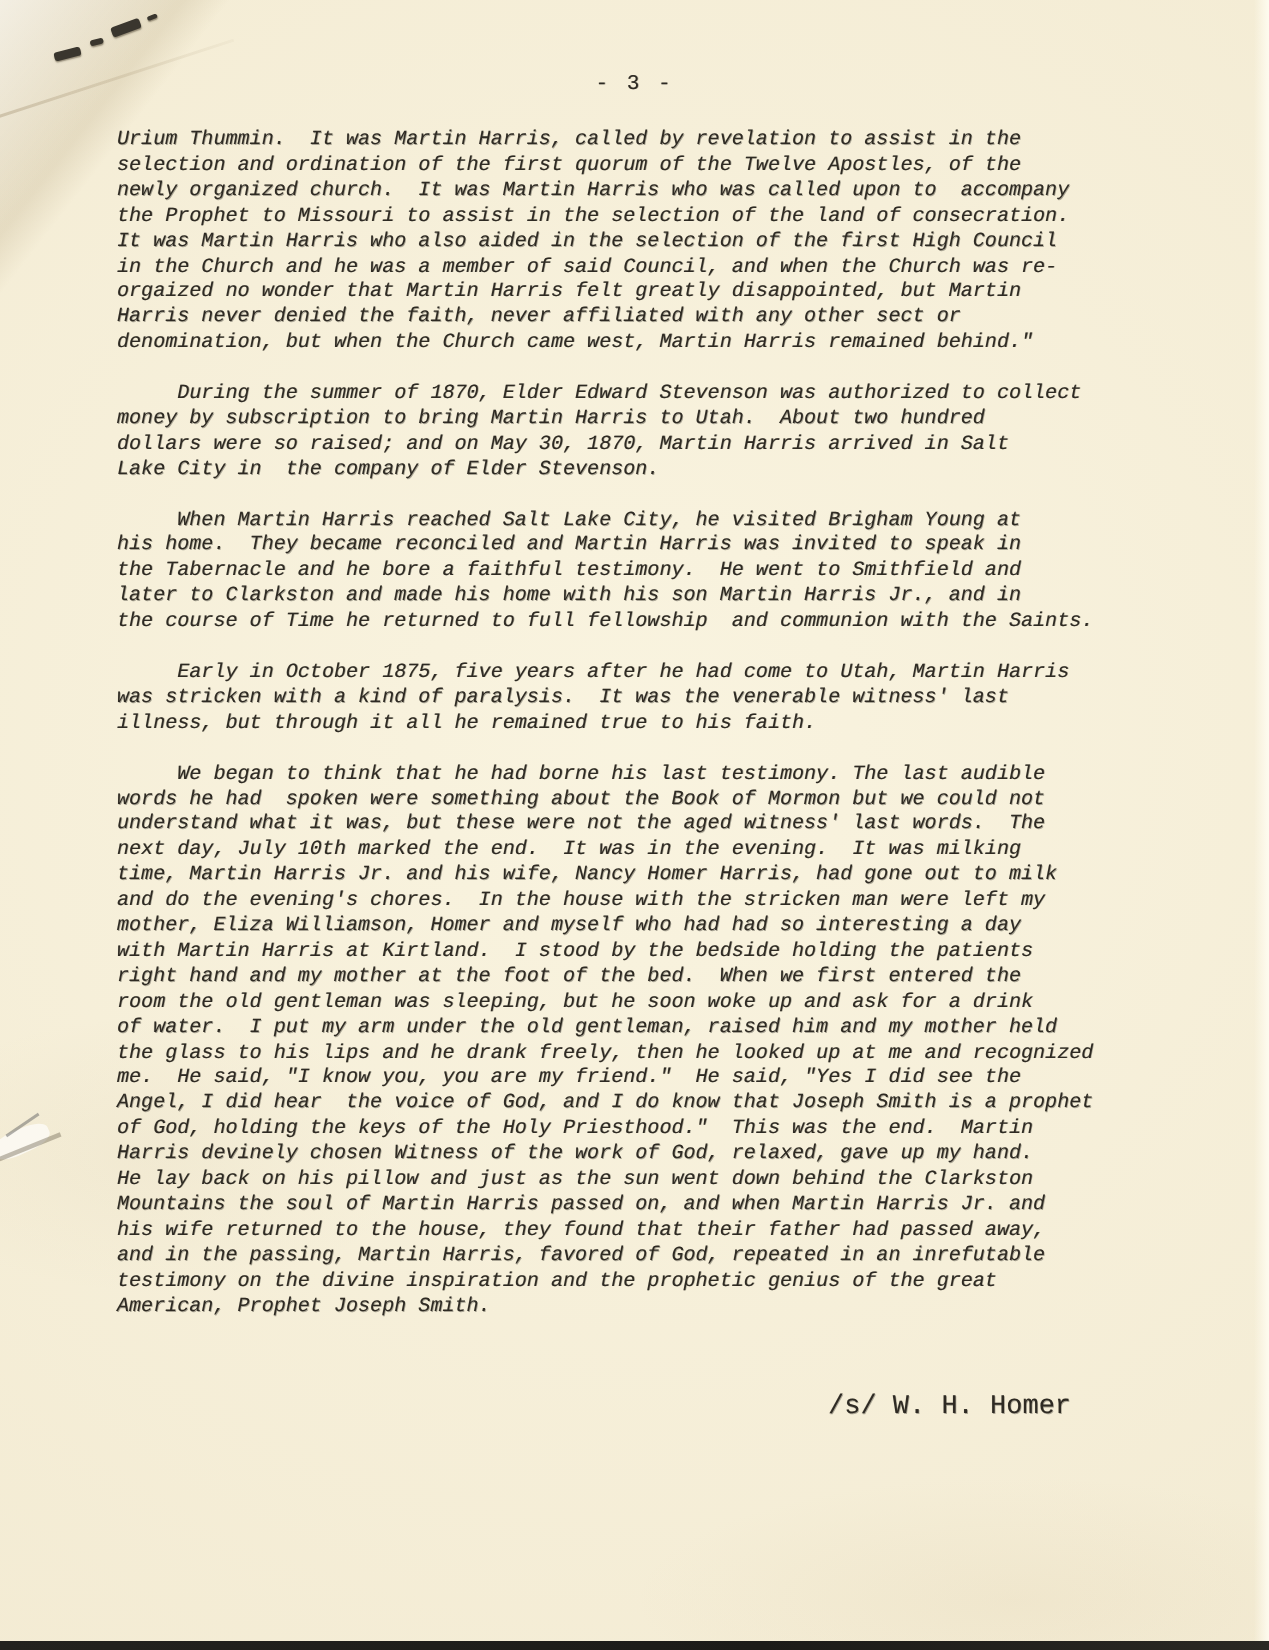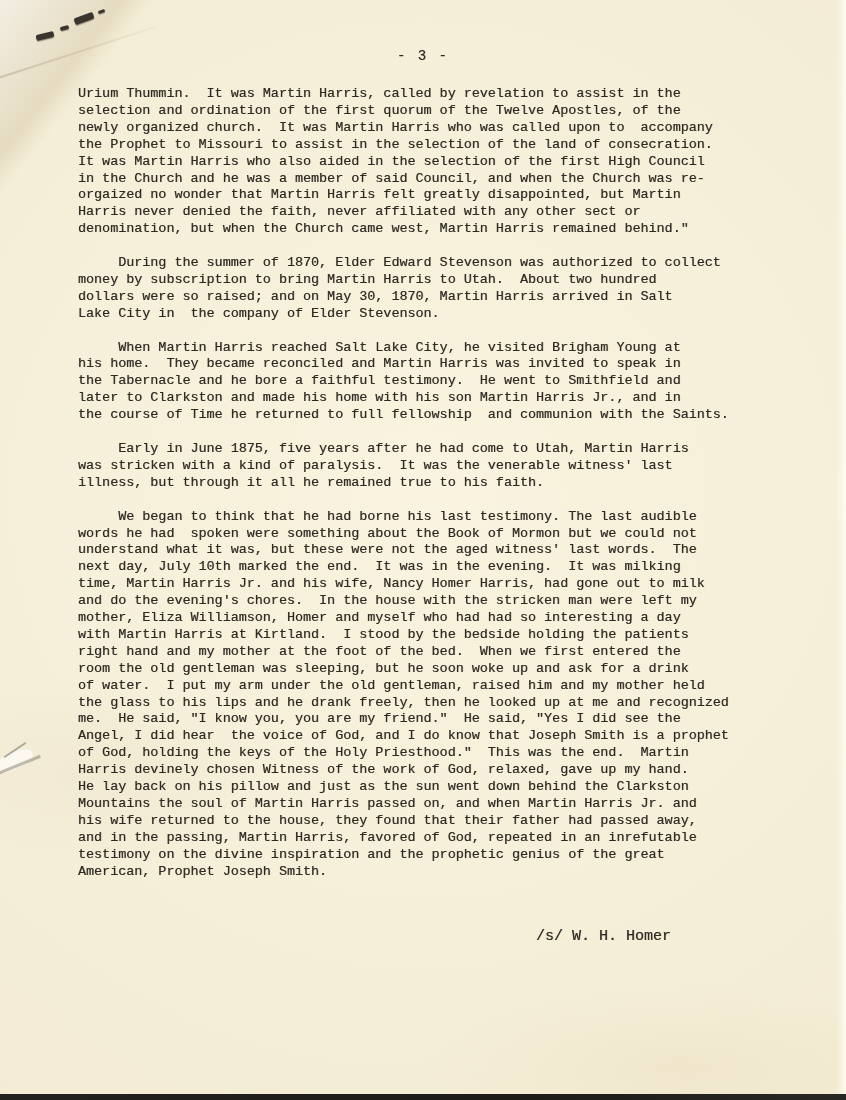--- a/index.html
+++ b/index.html
@@ -70,24 +70,25 @@
     position:absolute;top:48px;left:0;width:846px;text-align:center;
     font-size:14px;letter-spacing:2px;
   }
   .body-text{
     position:absolute;left:78px;top:86px;width:700px;
     font-size:13.4px;line-height:16.9px;
   }
   .para{
     white-space:pre;
     margin:0 0 16.9px 0;
+    font-style:italic;
   }
   .signature{
-    position:absolute;left:536px;top:928px;
-    font-size:15px;white-space:pre;
+    position:absolute;left:552px;top:928px;
+    font-size:18px;white-space:pre;
   }
 </style>
 </head>
 <body>
 
 <div class="paper">
 
   <div class="corner-crease">
     <div class="crease-line"></div>
     <div class="mark m1"></div>
@@ -116,21 +117,21 @@
 denomination, but when the Church came west, Martin Harris remained behind."</div>
     <div class="para typed">     During the summer of 1870, Elder Edward Stevenson was authorized to collect
 money by subscription to bring Martin Harris to Utah.  About two hundred
 dollars were so raised; and on May 30, 1870, Martin Harris arrived in Salt
 Lake City in  the company of Elder Stevenson.</div>
     <div class="para typed">     When Martin Harris reached Salt Lake City, he visited Brigham Young at
 his home.  They became reconciled and Martin Harris was invited to speak in
 the Tabernacle and he bore a faithful testimony.  He went to Smithfield and
 later to Clarkston and made his home with his son Martin Harris Jr., and in
 the course of Time he returned to full fellowship  and communion with the Saints.</div>
-    <div class="para typed">     Early in June 1875, five years after he had come to Utah, Martin Harris
+    <div class="para typed">     Early in October 1875, five years after he had come to Utah, Martin Harris
 was stricken with a kind of paralysis.  It was the venerable witness' last
 illness, but through it all he remained true to his faith.</div>
     <div class="para typed">     We began to think that he had borne his last testimony. The last audible
 words he had  spoken were something about the Book of Mormon but we could not
 understand what it was, but these were not the aged witness' last words.  The
 next day, July 10th marked the end.  It was in the evening.  It was milking
 time, Martin Harris Jr. and his wife, Nancy Homer Harris, had gone out to milk
 and do the evening's chores.  In the house with the stricken man were left my
 mother, Eliza Williamson, Homer and myself who had had so interesting a day
 with Martin Harris at Kirtland.  I stood by the bedside holding the patients

